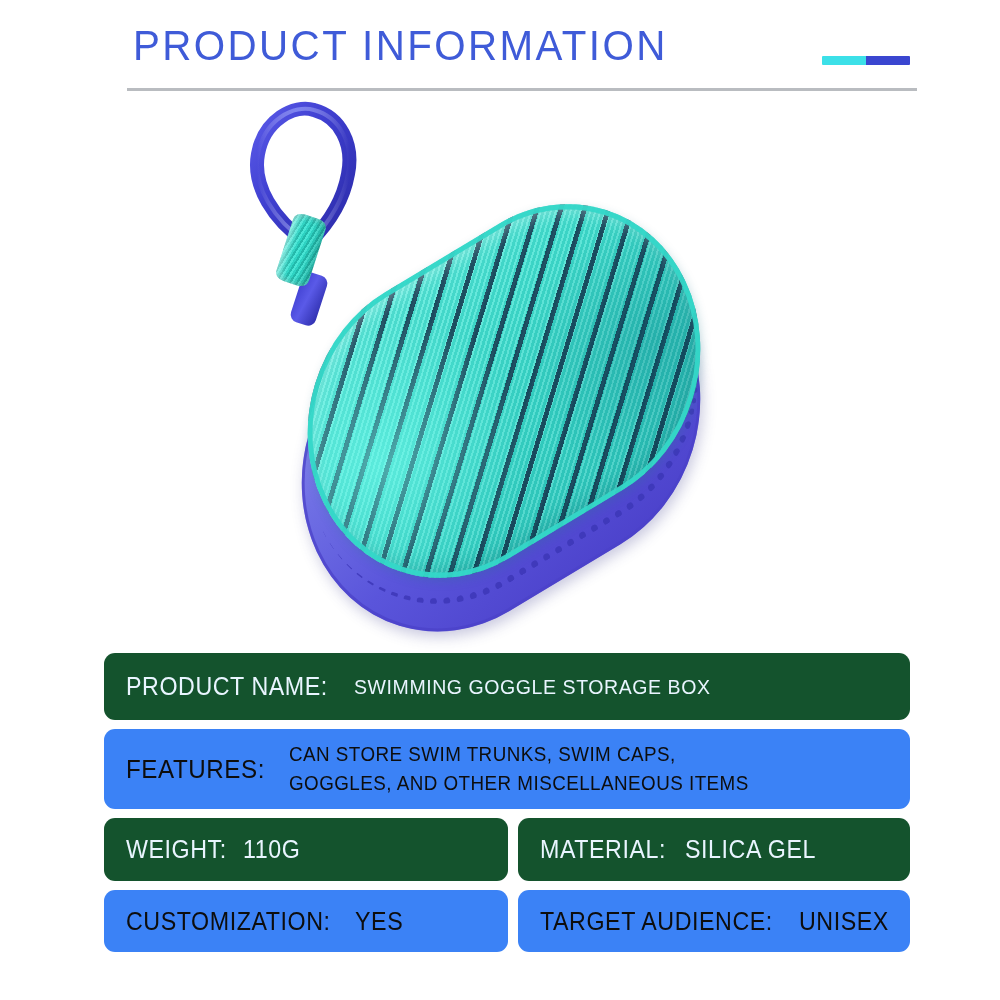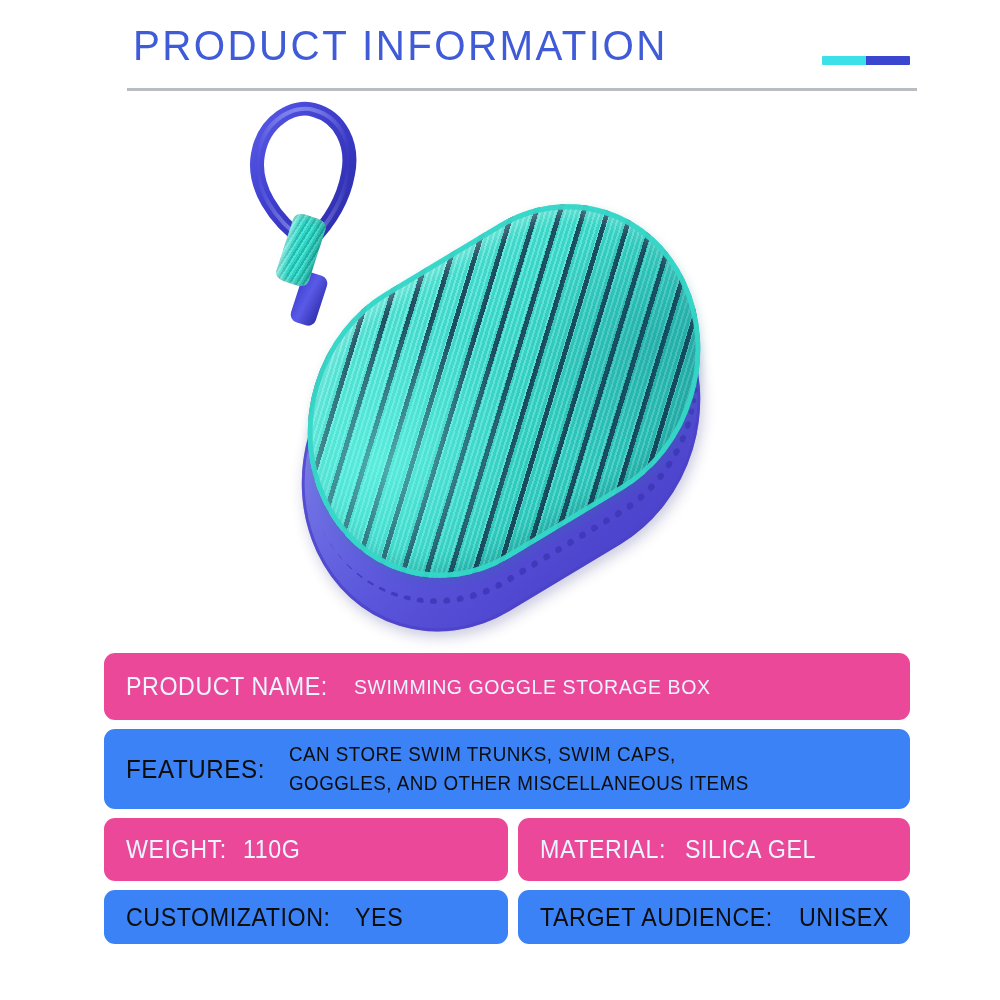--- a/index.html
+++ b/index.html
@@ -212,35 +212,35 @@
     margin-bottom: 9px;
   }
   .cell {
     border-radius: 11px;
     display: flex;
     align-items: center;
     box-sizing: border-box;
     padding: 0 22px;
   }
   .cell.blue {
-    background: #ec4899;
+    background: #14532d;
     color: #e9f5ff;
   }
   .cell.light {
     background: #3b82f6;
     color: #0d0d0d;
   }
   .cell.full { width: 100%; }
   .cell.half-left { width: 404px; }
   .cell.half-right { width: 392px; }
 
   .row-name { height: 67px; }
   .row-features { height: 80px; align-items: center; }
   .row-weight { height: 63px; }
-  .row-custom { height: 54px; }
+  .row-custom { height: 62px; }
 
   .lbl {
     font-size: 25px;
     font-weight: 500;
     letter-spacing: 0.6px;
     white-space: nowrap;
     transform: scaleX(0.93);
     transform-origin: left center;
   }
   .val {

